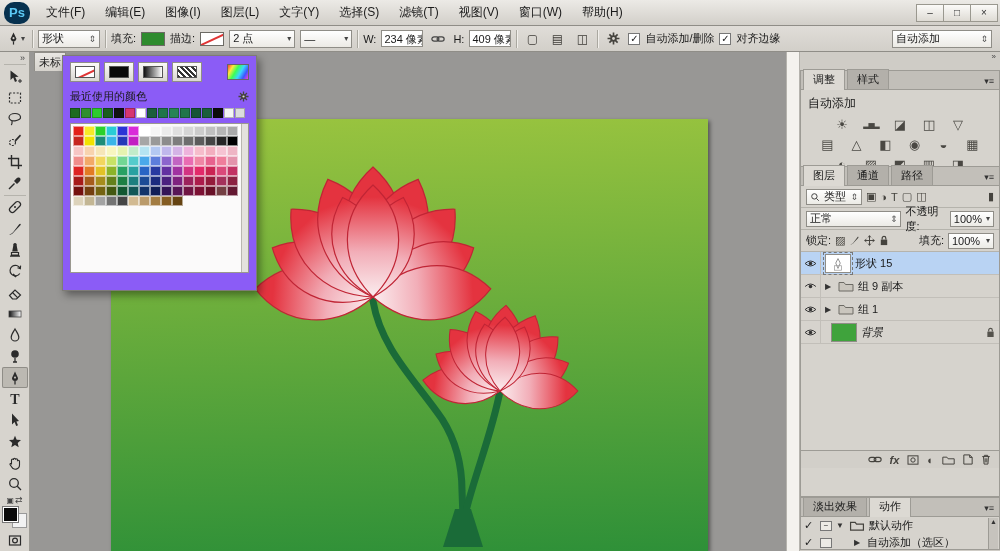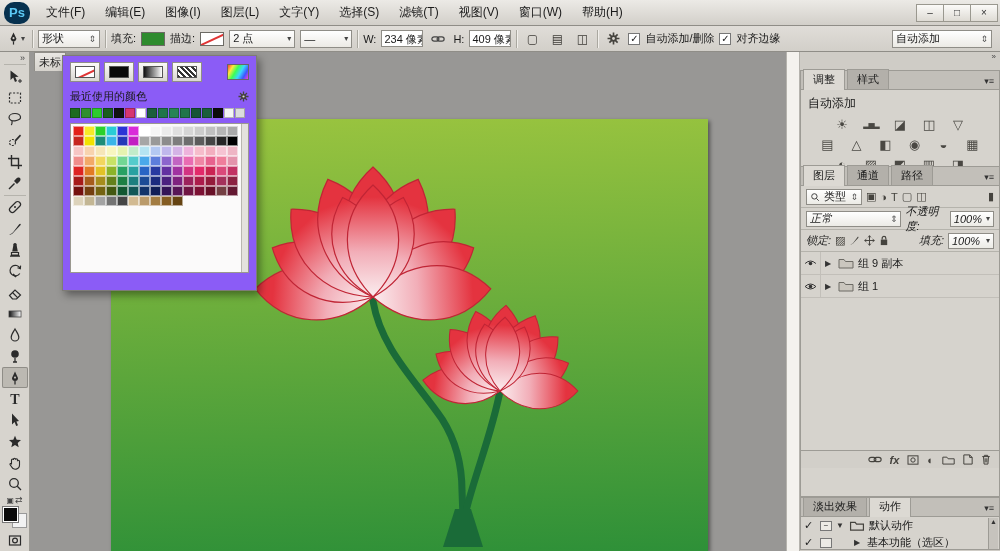--- a/index.html
+++ b/index.html
@@ -98,21 +98,21 @@
   .adj-row { display:flex; justify-content:center; gap:9px; padding:2px 0; }
   .adj-ic { width:20px; height:16px; display:flex; align-items:center; justify-content:center;
     color:#4a4843; font-size:13px; }
   .adj-ic.sm { font-size:8px; letter-spacing:-1px; }
 
   #layers-panel { top:114px; height:331px; }
   .filter-row { height:22px; border-bottom:1px solid #b5b3ac; }
   .lsel { height:16px; border:1px solid #8f8d87; background:linear-gradient(#fff,#ecebe6);
     display:inline-flex; align-items:center; font-size:11px; padding:0 3px; gap:4px; }
   .flt-ic { color:#45433e; font-size:11px; }
-  .blend-row,.lock-row { height:22px; border-bottom:1px solid #b5b3ac; font-size:11px;font-style:italic; }
+  .blend-row,.lock-row { height:22px; border-bottom:1px solid #b5b3ac; font-size:11px; }
   .layer-list { height:198px; overflow:hidden; background:#d6d3cd; }
   .layer-row { height:23px; display:flex; align-items:center; border-bottom:1px solid #c2bfb9; gap:4px; padding-right:4px; }
   .layer-row.selected { background:#b9d3f3; }
   .eyecell { width:20px; height:100%; border-right:1px solid #c2bfb9; display:flex; align-items:center; justify-content:center; }
   .expander { font-size:8px; color:#333; width:9px; }
   .thumb { width:26px; height:19px; border:1px solid #8f8d87; background:#fff; position:relative; }
   .lname { font-size:11px; white-space:nowrap; overflow:hidden; }
   .lname.italic { font-style:italic; }
   .push-right { margin-left:auto; }
   .lp-bottom { height:18px; border-top:1px solid #9d9b95; background:#d2cfc9; display:flex;
@@ -667,20 +667,35 @@
             </svg>
         </span>
         <span class="push-right">填充:</span>
         <div class="lsel" style="width:46px">
           <span>100%</span>
           <span class="ddarrow push-right">▾</span>
         </div>
       </div>
 
       <div class="layer-list">
+        <div class="layer-row selected">
+          <span class="eyecell">
+            <svg width="13" height="9" viewBox="0 0 14 10">
+                <path d="M1 5 Q7 -0.5 13 5 Q7 10.5 1 5 Z" fill="none" stroke="#333" stroke-width="1.1"></path>
+                <circle cx="7" cy="5" r="2" fill="#333"></circle>
+              </svg>
+          </span>
+          <span class="thumb" style="outline:1px dashed #777; outline-offset:1px;">
+            <svg viewBox="0 0 26 19" width="24" height="17">
+                <path d="M13 4 l2.5 5 -2.5 6 -2.5 -6 Z" fill="none" stroke="#888" stroke-width="1"></path>
+                <rect x="9" y="12" width="8" height="5" fill="none" stroke="#999" stroke-width="0.8"></rect>
+              </svg>
+          </span>
+          <span class="lname">形状 15</span>
+        </div>
         <div class="layer-row">
           <span class="eyecell">
             <svg width="13" height="9" viewBox="0 0 14 10">
                 <path d="M1 5 Q7 -0.5 13 5 Qsvg7 10.5 1 5 Z" fill="none" stroke="#333" stroke-width="1.1"></path>
                 <path d="M1 5 Q7 10.5 1 5"></path>
                 <circle cx="7" cy="5" r="2" fill="#333"></circle>
               </svg>
           </span>
           <span class="expander">▶</span>
           <svg width="16" height="12" viewBox="0 0 16 12">
@@ -694,20 +709,36 @@
                 <path d="M1 5 Q7 -0.5 13 5 Q7 10.5 1 5 Z" fill="none" stroke="#333" stroke-width="1.1"></path>
                 <circle cx="7" cy="5" r="2" fill="#333"></circle>
               </svg>
           </span>
           <span class="expander">▶</span>
           <svg width="16" height="12" viewBox="0 0 16 12">
               <path d="M1 2.5 h5 l1.5 2 H15 V11 H1 Z" fill="#cac6be" stroke="#6d6b65" stroke-width="1"></path>
             </svg>
           <span class="lname">组 1</span>
         </div>
+        <div class="layer-row">
+          <span class="eyecell">
+            <svg width="13" height="9" viewBox="0 0 14 10">
+                <path d="M1 5 Q7 -0.5 13 5 Q7 10.5 1 5 Z" fill="none" stroke="#333" stroke-width="1.1"></path>
+                <circle cx="7" cy="5" r="2" fill="#333"></circle>
+              </svg>
+          </span>
+          <span class="thumb" style="margin-left: 6px; background: rgb(63, 163, 60);"></span>
+          <span class="lname italic">背景</span>
+          <span class="push-right">
+            <svg width="9" height="11" viewBox="0 0 10 12">
+                <rect x="1.5" y="5" width="7" height="6" fill="#55534d"></rect>
+                <path d="M3 5 V3.5 a2 2 0 0 1 4 0 V5" fill="none" stroke="#55534d" stroke-width="1.3"></path>
+              </svg>
+          </span>
+        </div>
       </div>
 
       <div class="lp-bottom">
         <span class="b">
           <svg width="14" height="7" viewBox="0 0 16 8" fill="none" stroke="#45433e" stroke-width="1.3">
               <rect x="1" y="1.5" width="8" height="5" rx="2.5"></rect>
               <rect x="7" y="1.5" width="8" height="5" rx="2.5"></rect>
             </svg>
         </span>
         <span class="b fx">fx</span>
@@ -749,19 +780,19 @@
         <svg width="16" height="11" viewBox="0 0 16 12">
             <path d="M1 2.5 h5 l1.5 2 H15 V11 H1 Z" fill="none" stroke="#45433e" stroke-width="1.3"></path>
           </svg>
         <span>默认动作</span>
       </div>
       <div class="act-row">
         <span class="chk">✓</span>
         <span class="modal-box"></span>
         <span style="width:14px"></span>
         <span class="expander">▶</span>
-        <span>基本功能（选区）</span>
+        <span>自动添加（选区）</span>
       </div>
 
       <div id="act-scroll">▲</div>
     </div>
   </div>
 </div>
 
 </body></html>

